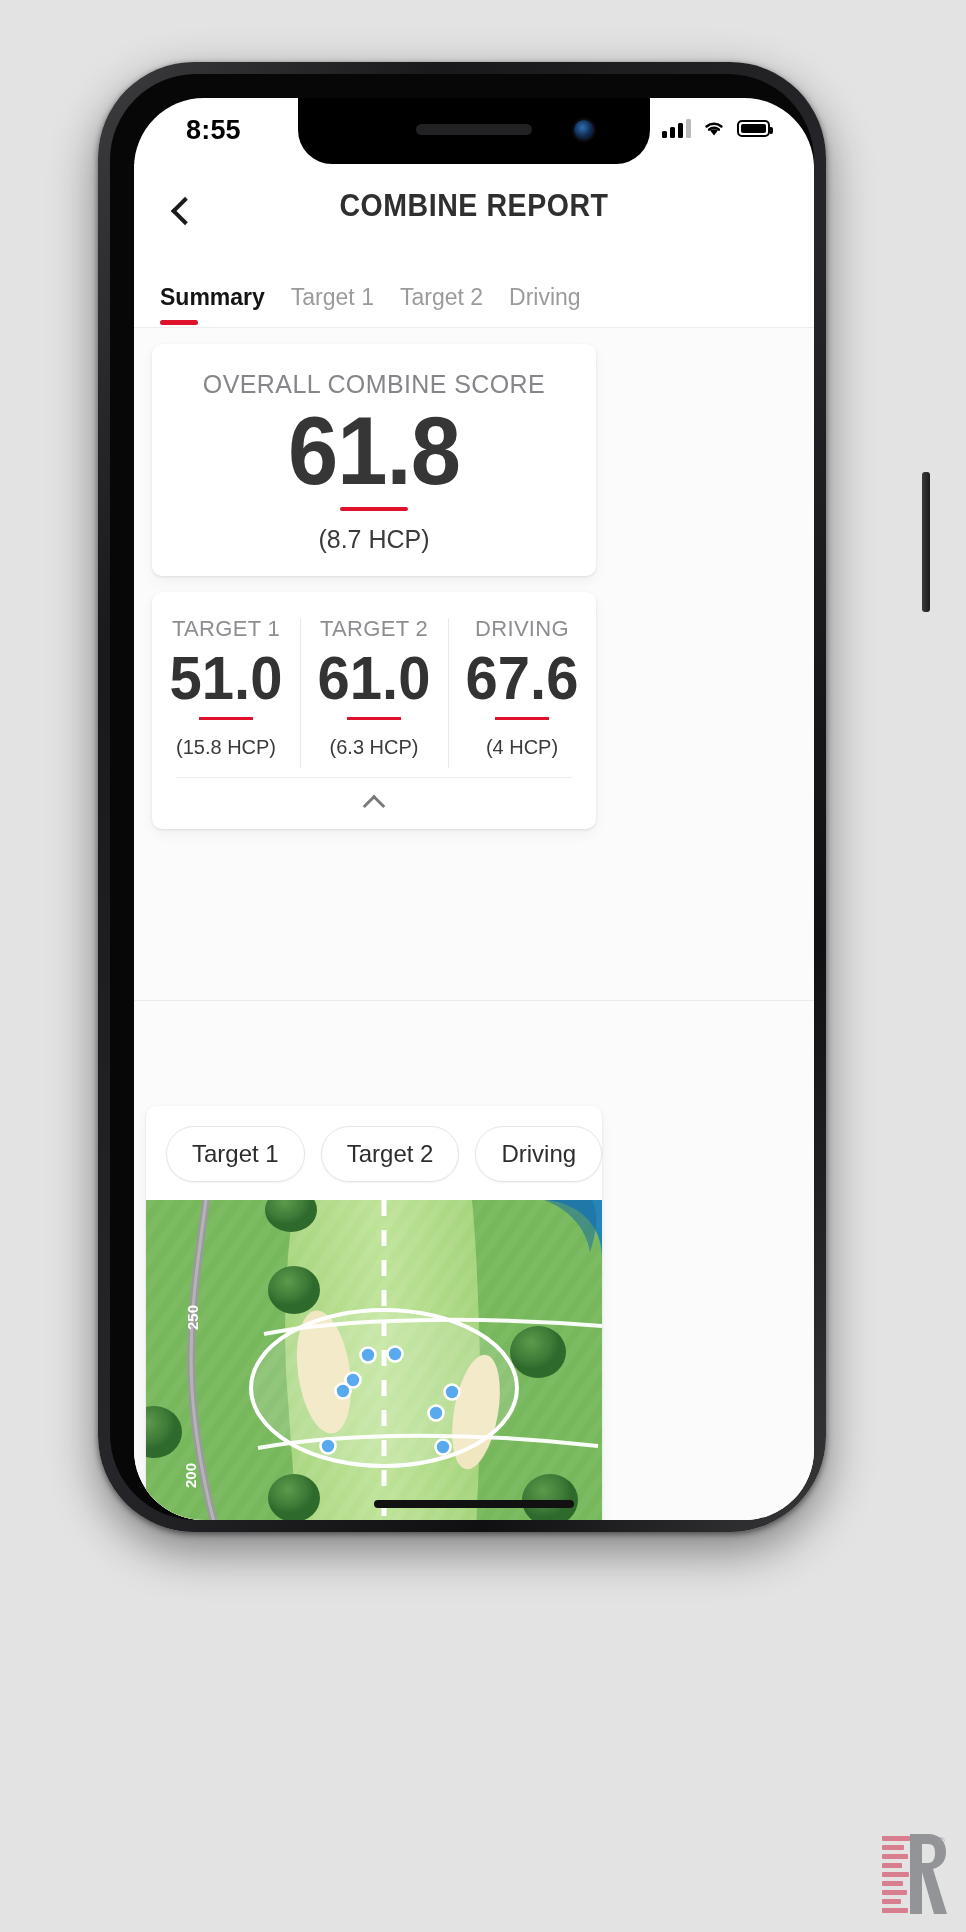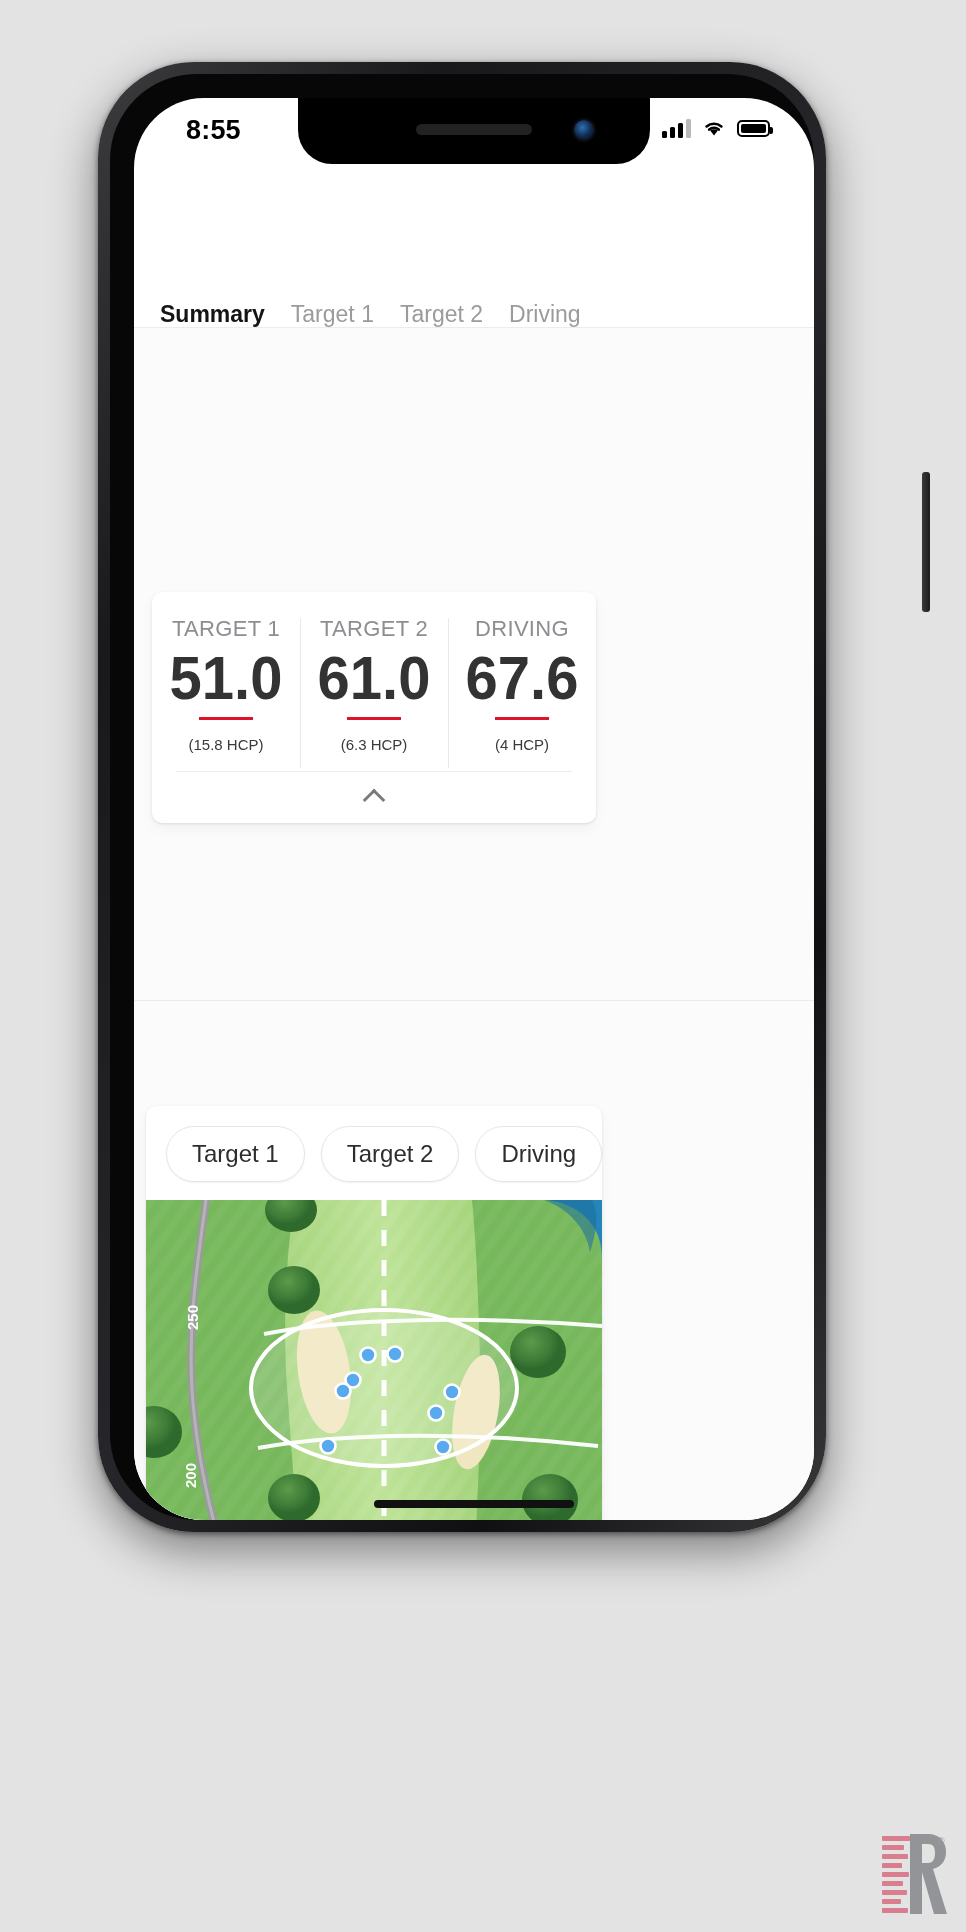--- a/index.html
+++ b/index.html
@@ -112,21 +112,21 @@
     position: absolute; left: 0; top: 24px; width: 680px;
     text-align: center; font-size: 31px; font-weight: 700;
     letter-spacing: .6px; color: #2f2f2f;
     font-family: "Liberation Sans Narrow","Liberation Sans",sans-serif;
     transform: scaleX(.92); transform-origin: center;
   }
 
   
   .tabs {
     position: absolute; top: 162px; left: 0; width: 680px; height: 68px;
-    display: flex; align-items: flex-end; gap: 26px;
+    display: flex; align-items: center; gap: 26px;
     padding-left: 26px; background: #fff;
   }
   .tab { position: relative; padding-top: 6px; cursor: pointer; }
   .tab-label { font-size: 23px; color: #9b9b9d; font-weight: 400; white-space: nowrap; }
   .tab.active .tab-label { color: #141414; font-weight: 700; }
   .tab-underline {
     position: absolute; left: 0; bottom: -14px;
     width: 38px; height: 5px; border-radius: 3px; background: #e0112b;
   }
   .tabs-sep {
@@ -180,21 +180,21 @@
     content: ""; position: absolute; left: 0; top: 2px;
     width: 1px; height: 150px; background: #e9e9e9;
   }
   .bd-title { font-size: 22px; color: #8d8d92; letter-spacing: .3px; }
   .bd-score {
     font-size: 61px; font-weight: 700; color: #333;
     font-family: "Liberation Sans Narrow","Liberation Sans",sans-serif;
     transform: scaleX(.95); margin-top: 4px; line-height: 1.08;
   }
   .bd-rule { width: 54px; height: 3px; background: #e0112b; margin: 5px auto 0; }
-  .bd-hcp { font-size: 15px; color: #3a3a3a; margin-top: 16px; }
+  .bd-hcp { font-size: 20px; color: #3a3a3a; margin-top: 16px; }
   .bd-footer {
     border-top: 1px solid #ededed; height: 52px;
     display: flex; align-items: center; justify-content: center;
     margin: 8px 24px 0; cursor: pointer;
   }
   .chev-up {
     width: 16px; height: 16px;
     border-left: 3px solid #7a7a7e; border-top: 3px solid #7a7a7e;
     transform: rotate(45deg); margin-top: 5px;
   }
@@ -278,40 +278,52 @@
                 <path d="M5.6 8.4 a11.6 11.6 0 0 1 14.8 0" stroke="#000" stroke-width="2.6" fill="none" stroke-linecap="round"></path>
                 <path d="M8.2 11.6 a7.6 7.6 0 0 1 9.6 0" stroke="#000" stroke-width="2.6" fill="none" stroke-linecap="round"></path>
               </svg>
             </div>
             <div class="batt">
                 <span></span>
               </div>
           </div>
         </div>
 
+        <div class="navbar">
+          <div class="back-btn">
+            <div class="back-chev"></div>
+          </div>
+          <div class="nav-title">COMBINE REPORT</div>
+        </div>
 
         <div class="tabs">
           <div class="tab active">
             <div class="tab-label">Summary</div>
             <div class="tab-underline"></div>
           </div>
           <div class="tab">
             <div class="tab-label">Target 1</div>
           </div>
           <div class="tab">
             <div class="tab-label">Target 2</div>
           </div>
           <div class="tab">
             <div class="tab-label">Driving</div>
           </div>
         </div>
         <div class="tabs-sep"></div>
 
         <div class="content">
 
+          <div class="card card-overall">
+            <div class="ov-label">OVERALL COMBINE SCORE</div>
+            <div class="ov-score">61.8</div>
+            <div class="ov-rule"></div>
+            <div class="ov-hcp">(8.7 HCP)</div>
+          </div>
 
           <div class="card card-breakdown" style="top:264px;">
             <div class="bd-row">
               <div class="bd-col">
                 <div class="bd-title">TARGET 1</div>
                 <div class="bd-score">51.0</div>
                 <div class="bd-rule"></div>
                 <div class="bd-hcp">(15.8 HCP)</div>
               </div>
               <div class="bd-col">

